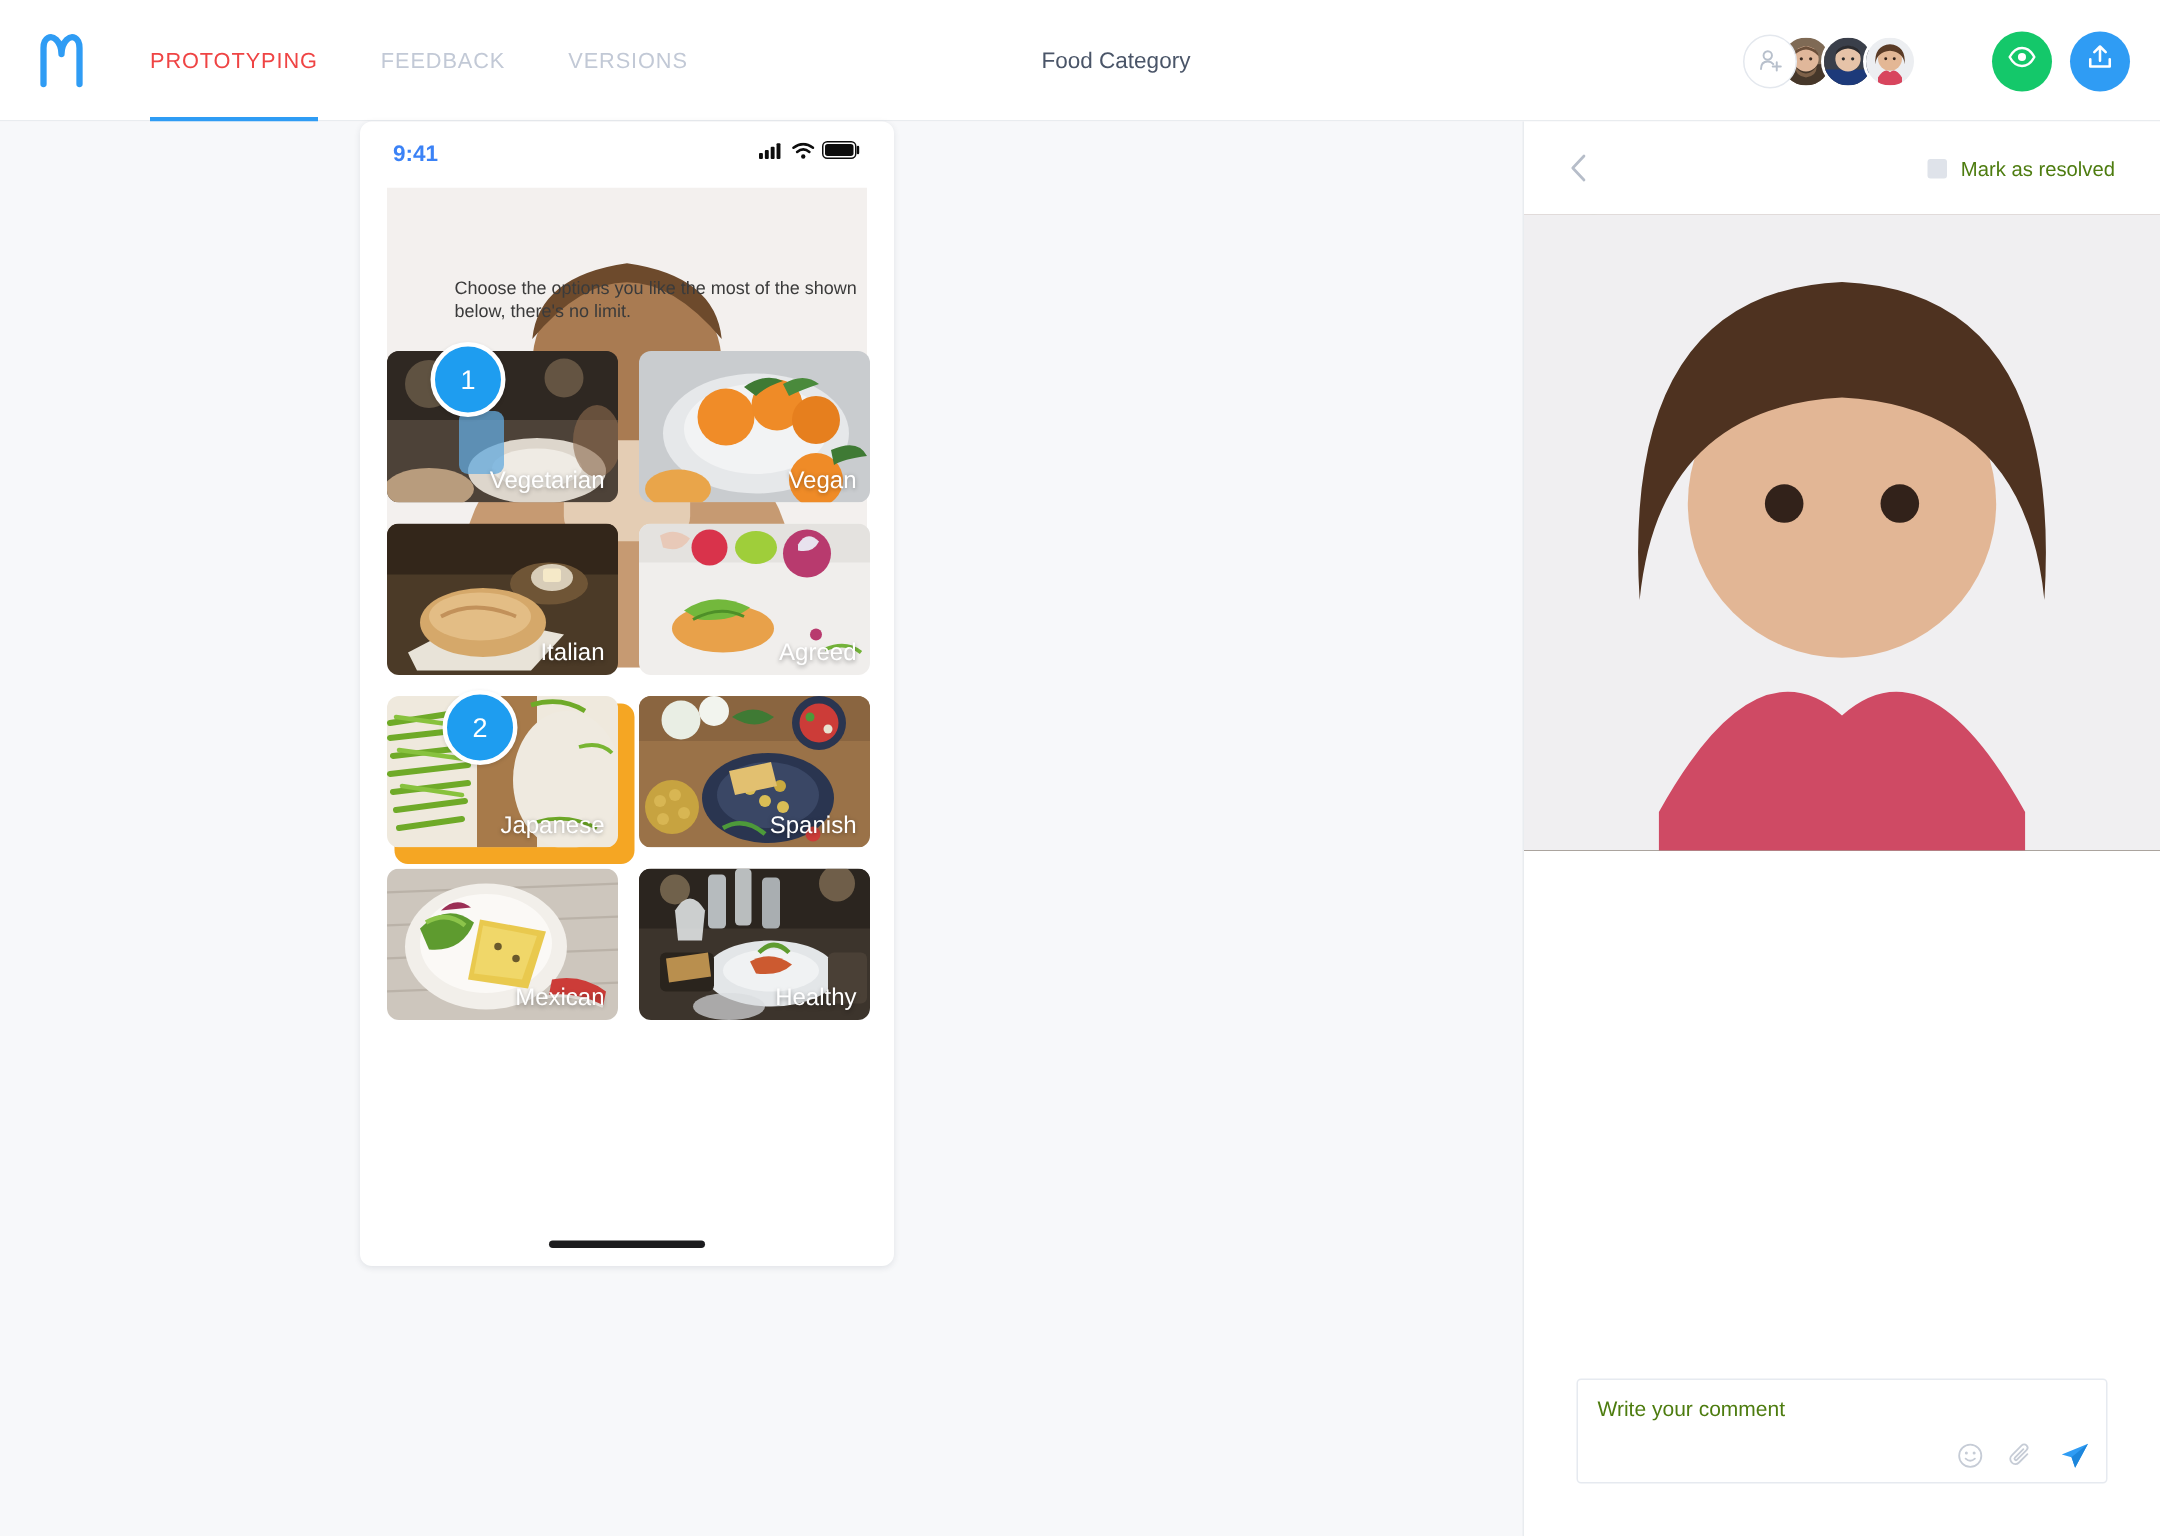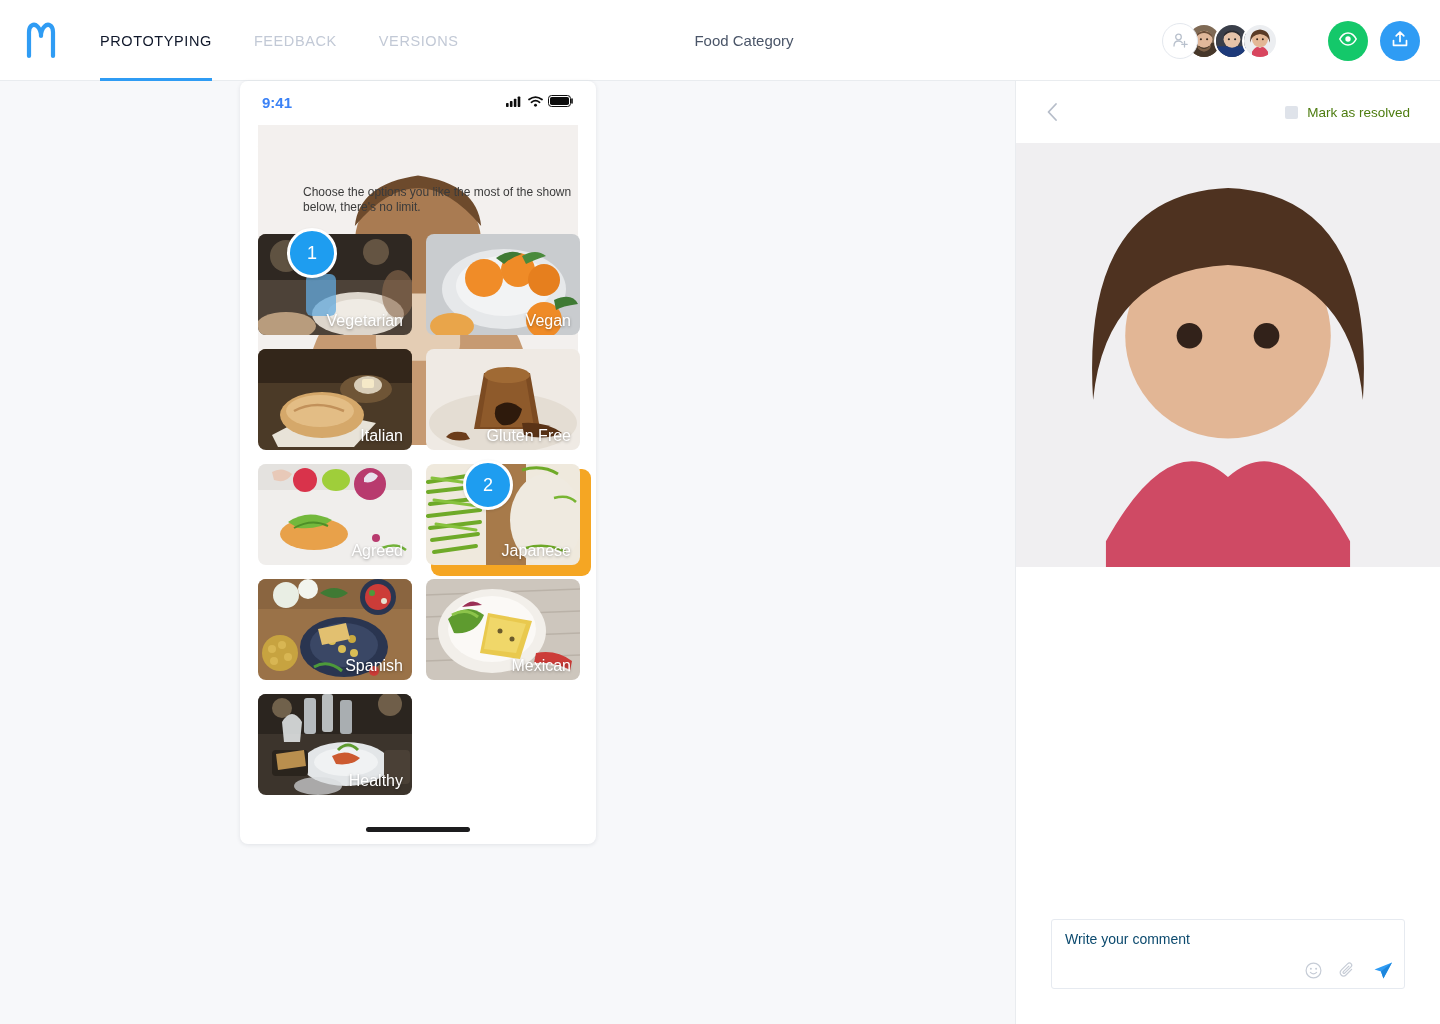--- a/index.html
+++ b/index.html
@@ -26,21 +26,21 @@
     position: absolute; left: 100px; top: 0;
     height: 81px; display: flex; align-items: center; gap: 0;
   }
   .nav-tab {
     height: 81px; display: flex; align-items: center;
     font-size: 14.5px; letter-spacing: 0.6px;
     color: #c2c9d6; cursor: pointer; position: relative;
     padding: 0 0;
     margin-right: 42px;
   }
-  .nav-tab.active { color: #0f172a; }
+  .nav-tab.active { color: #ef4444; }
   .nav-tab.active::after {
     content: ''; position: absolute; left: 0; right: 0; bottom: 0;
     height: 3px; background: #2f9cf4;
   }
   .doc-title {
     position: absolute; left: 0; right: 0; top: 0; height: 81px;
     display: flex; align-items: center; justify-content: center;
     font-size: 15px; color: #4a5568; pointer-events: none; margin-left: 48px;
   }
   .topbar-right {
@@ -197,21 +197,21 @@
     margin-top: 5px; font-size: 14px; line-height: 19px; color: #333a45;
   }
 
   .composer {
     position: absolute; left: 35px; right: 35px; bottom: 35px;
     height: 70px; border: 1px solid #e6eaf0; border-radius: 3px;
     background: #fff;
   }
   .composer-ph {
     position: absolute; left: 13px; top: 11px;
-    font-size: 14px; color: #0c4a6e;
+    font-size: 14px; color: #4d7c0f;
   }
   .composer-actions {
     position: absolute; right: 11px; bottom: 8px;
     display: flex; align-items: center; gap: 17px;
   }
   .comp-icon { cursor: pointer; display: flex; }
 
   
   .face { position: absolute; inset: 0; }
 </style>
@@ -407,35 +407,20 @@
           <rect x="104" y="30" width="12" height="9" rx="2" fill="#f5e9c8"></rect>
           <path d="M14 86 L60 62 L118 74 L96 98 L20 98Z" fill="#e8e3d8"></path>
           <ellipse cx="64" cy="66" rx="42" ry="23" fill="#d5a86a"></ellipse>
           <ellipse cx="62" cy="62" rx="34" ry="16" fill="#e3bd85"></ellipse>
           <path d="M36 62 Q58 50 86 62" stroke="#c2915a" stroke-width="2.5" fill="none"></path>
         </svg>
         <div class="tile-label">Italian</div>
       </div>
     </div>
 
-    <div class="tile-wrap">
-      <div class="tile">
-        <svg class="tile-img" viewBox="0 0 154 101" preserveAspectRatio="none">
-          <rect width="154" height="101" fill="#efeae4"></rect>
-          <ellipse cx="77" cy="74" rx="74" ry="30" fill="#e4ddd3"></ellipse>
-          <path d="M48 80 L58 24 L104 24 L114 80Z" fill="#7c4b22"></path>
-          <path d="M54 78 L62 30 L100 30 L108 78Z" fill="#8e5a2b"></path>
-          <ellipse cx="81" cy="26" rx="23" ry="8" fill="#a06a34"></ellipse>
-          <path d="M70 58 Q82 48 96 60 Q92 78 76 76 Q66 70 70 58Z" fill="#2e1a0c"></path>
-          <path d="M96 74 Q120 72 136 84 Q118 92 98 86Z" fill="#5a3316"></path>
-          <path d="M40 84 Q26 80 20 88 Q30 94 44 90Z" fill="#6b3c1a"></path>
-        </svg>
-        <div class="tile-label">Gluten Free</div>
-      </div>
-    </div>
 
     <div class="tile-wrap">
       <div class="tile">
         <svg class="tile-img" viewBox="0 0 154 101" preserveAspectRatio="none">
           <rect width="154" height="101" fill="#f0eeec"></rect>
           <rect y="0" width="154" height="26" fill="#e4e2df"></rect>
           <circle cx="47" cy="16" r="12" fill="#d9334b"></circle>
           <ellipse cx="78" cy="16" rx="14" ry="11" fill="#9fce3a"></ellipse>
           <circle cx="112" cy="20" r="16" fill="#b83a6e"></circle>
           <path d="M106 14 Q112 4 120 12 Q116 20 106 18Z" fill="#e8e2ee"></path>

